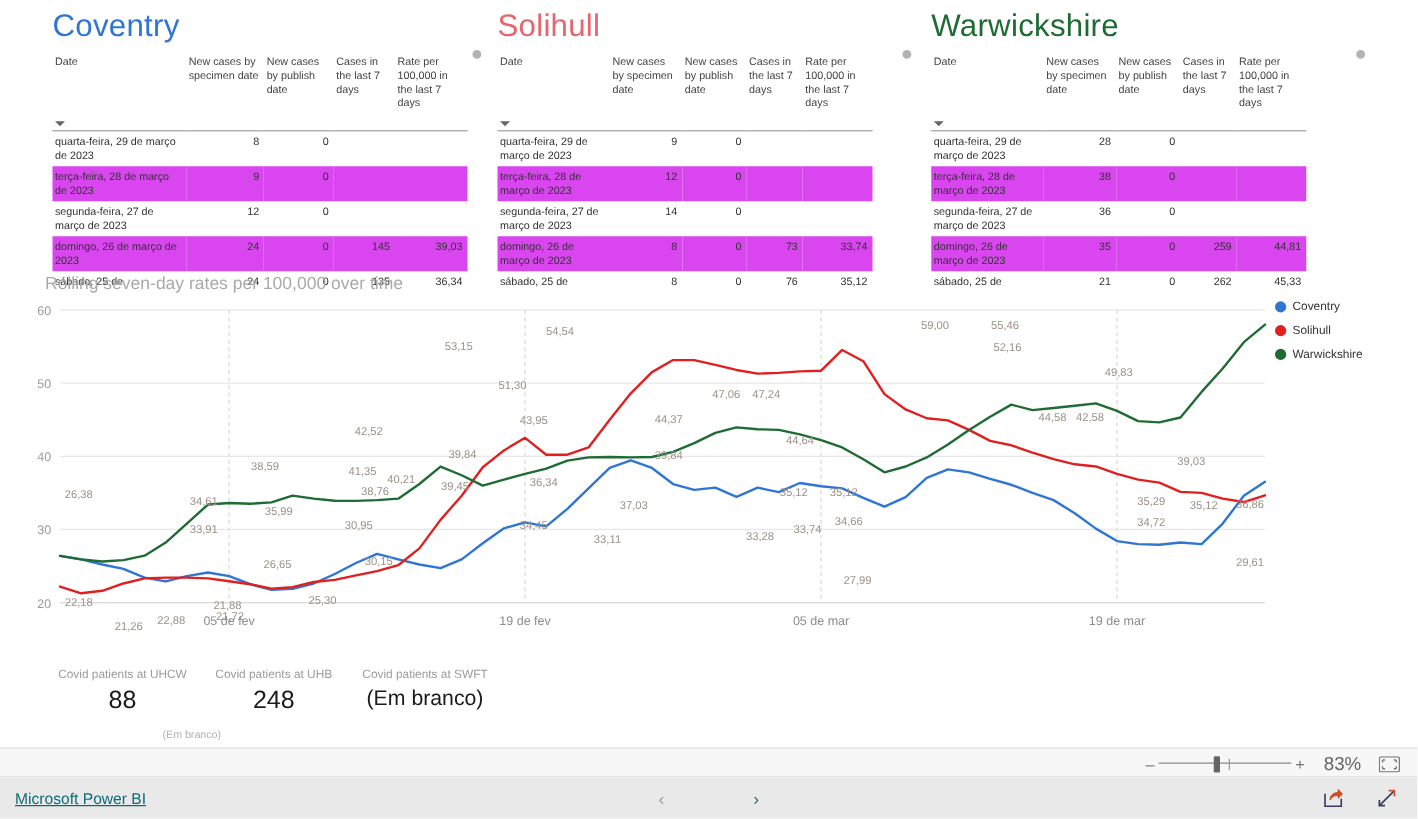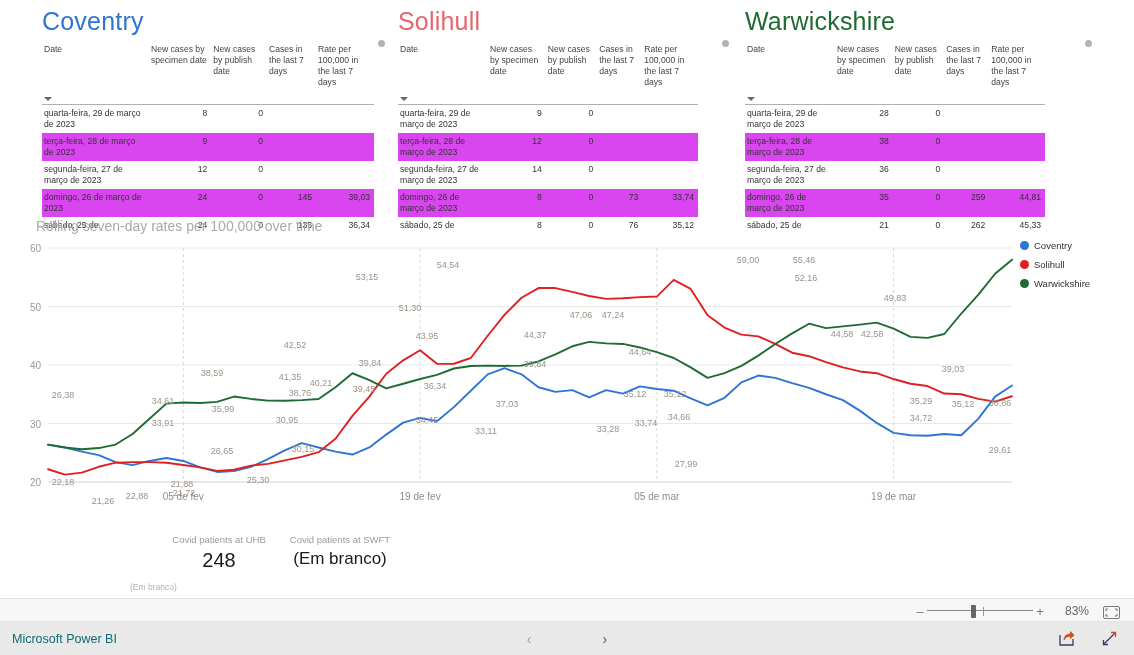--- a/index.html
+++ b/index.html
@@ -57,29 +57,29 @@
   .zoombar {
     position:absolute; left:0; top:598px; width:1134px; height:24px;
     background:#f7f7f7; border-top:1px solid #e2e2e2; border-bottom:1px solid #e2e2e2;
   }
   .zoom-ctrls { position:absolute; right:14px; top:0; height:24px; display:flex; align-items:center; }
   .zm-minus, .zm-plus { font-size:13px; color:#777; width:14px; text-align:center; cursor:pointer; user-select:none;}
   .zm-track { position:relative; width:106px; height:24px; }
   .zm-line { position:absolute; left:0; top:11px; width:106px; height:1px; background:#8a8a8a; }
   .zm-thumb { position:absolute; left:44px; top:6px; width:5px; height:13px; background:#666; border-radius:1px; }
   .zm-tick { position:absolute; left:56px; top:8px; width:1px; height:9px; background:#9a9a9a; }
-  .zm-pct { font-size:12px; color:#666; margin-left:12px; width:30px; text-align:right;}
+  .zm-pct { font-size:15px; color:#666; margin-left:12px; width:30px; text-align:right;}
   .zm-fit { margin-left:14px; width:17px; height:13px; position:relative; }
 
   
   .footer {
     position:absolute; left:0; top:622px; width:1134px; height:33px;
     background:#e9e9e9; display:flex; align-items:center;
   }
-  .brand { margin-left:12px; font-size:12.5px; color:#0f6b74; cursor:pointer; }
+  .brand { margin-left:12px; font-size:12.5px; color:#0f6b74; text-decoration:underline; cursor:pointer; }
   .pager { position:absolute; left:50%; transform:translateX(-50%); display:flex; align-items:center; gap:16px;}
   .pg-arrow { font-size:14px; color:#9a9a9a; cursor:pointer; user-select:none;}
   .pg-arrow.active { color:#2a6b7c; }
   .pg-text { font-size:11.5px; color:#1a1a1a; font-weight:bold;margin-top:45px; }
   .foot-icons { position:absolute; right:16px; display:flex; gap:26px; align-items:center; }
   .foot-icons svg { display:block; cursor:pointer; }
 </style>
 </head>
 <body>
 
@@ -341,20 +341,24 @@
           <span class="legend-dot" style="background:#E02020"></span>
           <span class="legend-label">Solihull</span>
         </div>
         <div class="legend-row">
           <span class="legend-dot" style="background:#1E6B33"></span>
           <span class="legend-label">Warwickshire</span>
         </div>
       </div>
     </div>
 
+    <div class="kpi" style="left:38px; top:534px; width:120px;">
+      <div class="kpi-label">Covid patients at UHCW</div>
+      <div class="kpi-value">88</div>
+    </div>
     <div class="kpi" style="left:158px; top:534px; width:122px;">
       <div class="kpi-label">Covid patients at UHB</div>
       <div class="kpi-value">248</div>
     </div>
     <div class="kpi" style="left:278px; top:534px; width:124px;">
       <div class="kpi-label">Covid patients at SWFT</div>
       <div class="kpi-value blank">(Em branco)</div>
     </div>
     <div class="kpi-sub">(Em branco)</div>
   </div>

